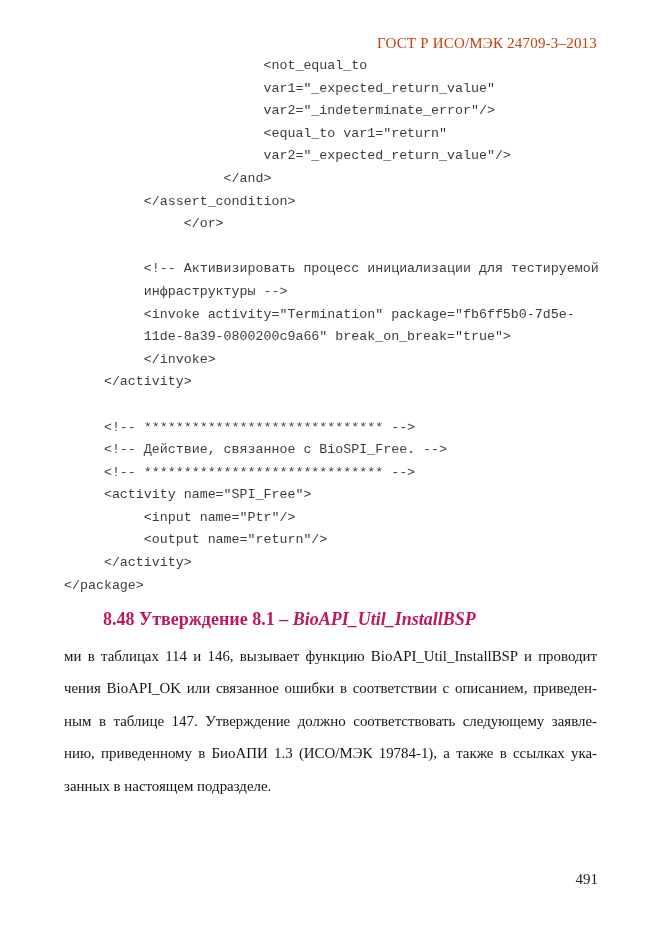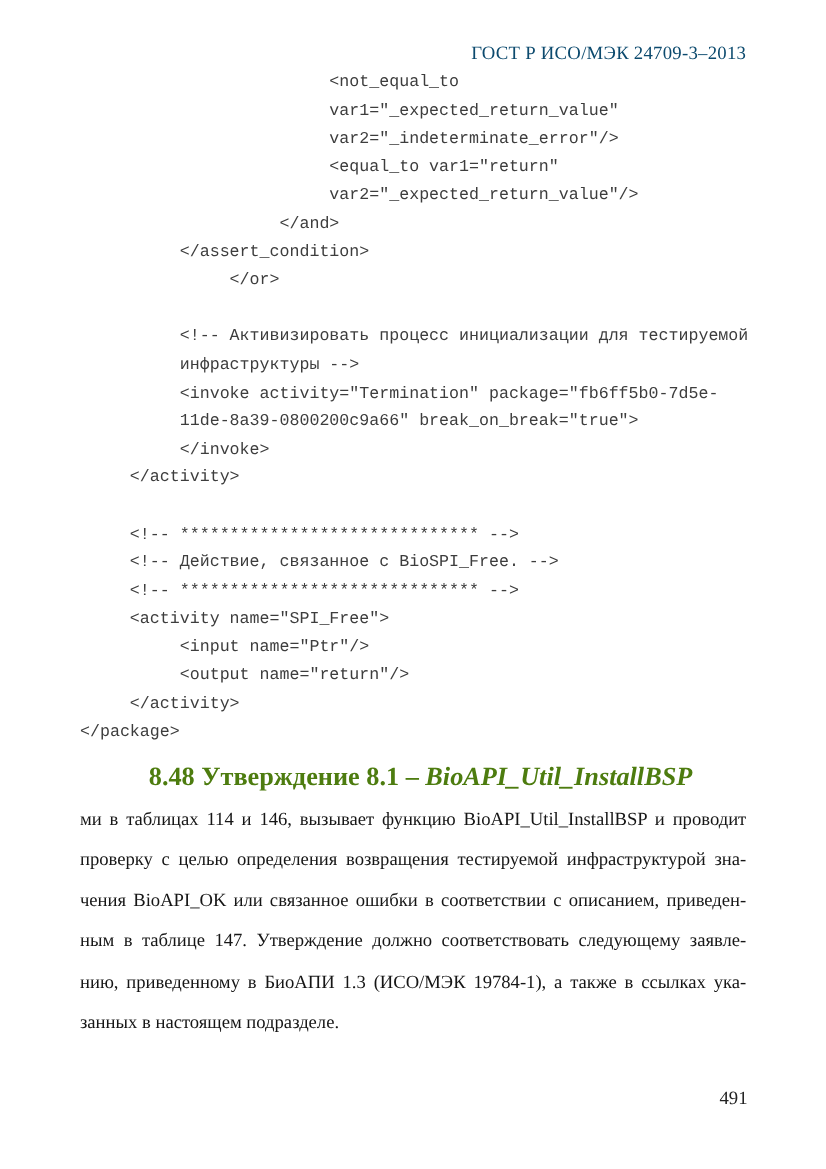--- a/index.html
+++ b/index.html
@@ -10,43 +10,43 @@
     background: #ffffff;
     overflow: hidden;
     font-family: "Liberation Serif", "DejaVu Serif", serif;
   }
   .running-header {
     position: absolute;
     top: 35px;
     right: 64px;
     font-size: 15px;
     letter-spacing: 0.2px;
-    color: #0c4a6e;
+    color: #c2410c;
     white-space: nowrap;
   }
   .code {
     position: absolute;
     left: 64px;
     top: 55px;
     font-family: "Liberation Mono", "DejaVu Sans Mono", monospace;
     font-size: 13.3px;
     line-height: 22.6px;
     color: #3d3d3d;
   }
   .code-line {
     white-space: pre;
     min-height: 22.6px;
   }
   .heading {
     position: absolute;
-    left: 119px;
+    left: 103px;
     top: 609px;
-    font-size: 21px;
+    font-size: 18px;
     font-weight: bold;
-    color: #4d7c0f;
+    color: #be185d;
     white-space: nowrap;
   }
   .heading .term { font-style: italic; }
   .para {
     position: absolute;
     left: 64px;
     top: 640px;
     width: 533px;
     font-size: 14.9px;
     line-height: 32.4px;
@@ -100,21 +100,20 @@
     <div class="code-line">     &lt;/activity&gt;</div>
     <div class="code-line">&lt;/package&gt;</div>
   </div>
 
   <div class="heading">
     <span>8.48 Утверждение 8.1 – </span><span class="term">BioAPI_Util_InstallBSP</span>
   </div>
 
   <div class="para">
     <div class="para-line">ми в таблицах 114 и 146, вызывает функцию BioAPI_Util_InstallBSP и проводит</div>
-    <div class="para-line">проверку с целью определения возвращения тестируемой инфраструктурой зна-</div>
     <div class="para-line">чения BioAPI_OK или связанное ошибки в соответствии с описанием, приведен-</div>
     <div class="para-line">ным в таблице 147. Утверждение должно соответствовать следующему заявле-</div>
     <div class="para-line">нию, приведенному в БиоАПИ 1.3 (ИСО/МЭК 19784-1), а также в ссылках ука-</div>
     <div class="para-line last">занных в настоящем подразделе.</div>
   </div>
 
   <div class="page-number">491</div>
 
 </div>
 

